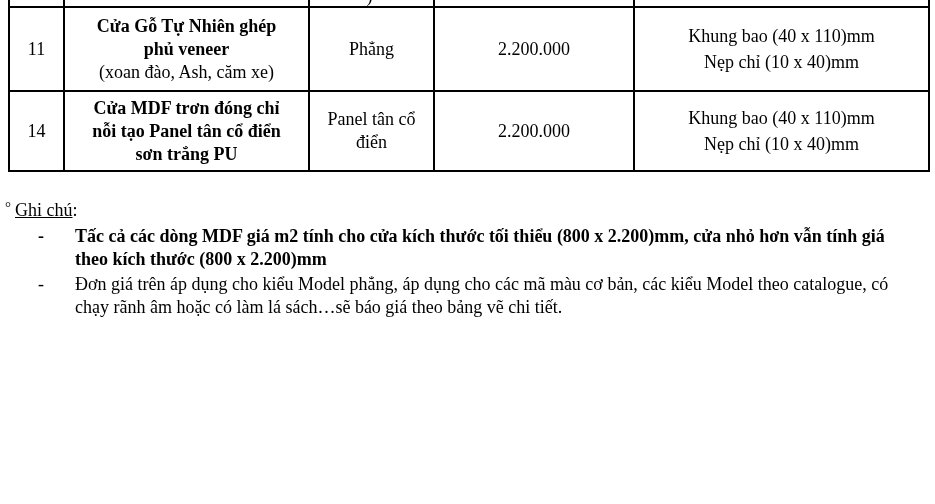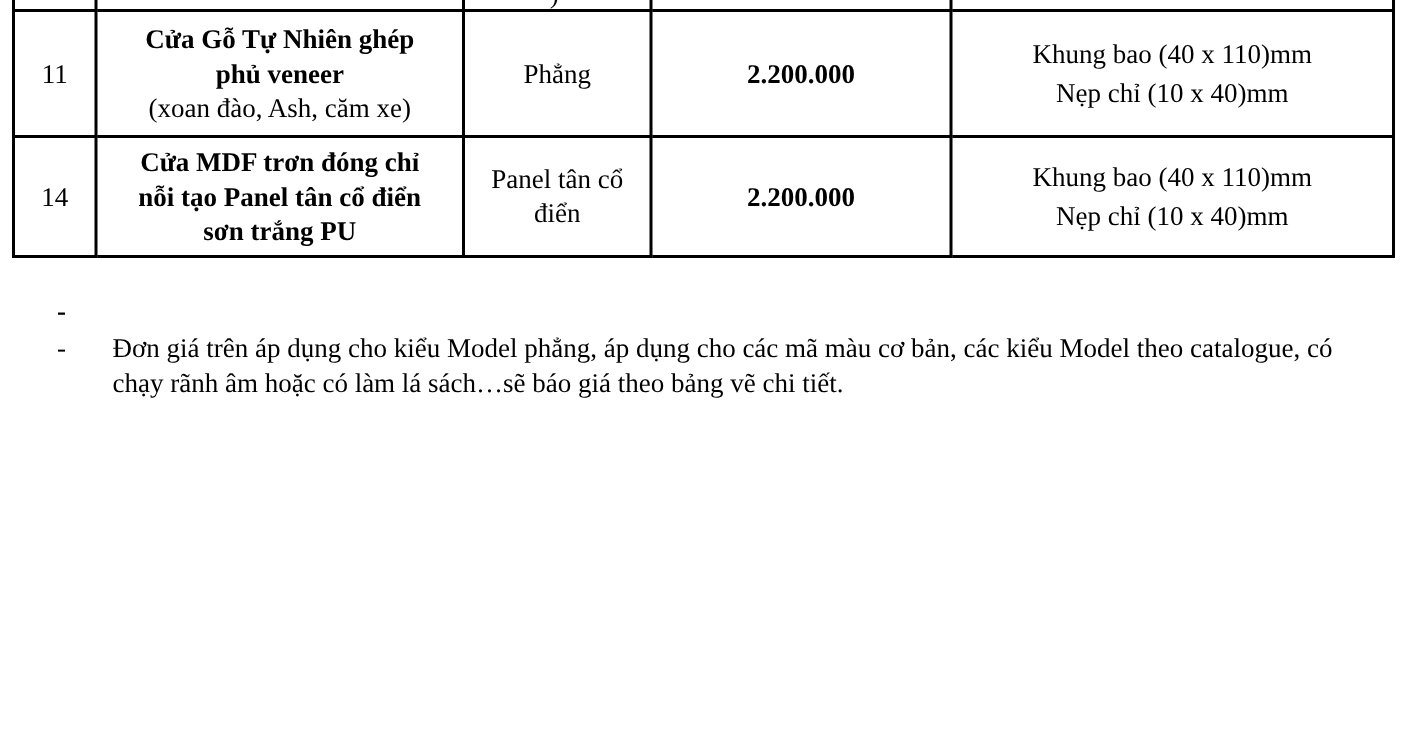--- a/index.html
+++ b/index.html
@@ -53,21 +53,21 @@
 
   tr.data-row-1 { height: 84px; }
   tr.data-row-2 { height: 80px; }
   tr.data-row-3 { height: 82px; }
   tr.data-row-4 { height: 80px; }
 
   td.no-cell    { font-weight: normal; }
   td.name-cell .nm   { font-weight: bold; line-height: 23px; }
   td.name-cell .note { font-weight: normal; line-height: 23px; }
   td.style-cell div  { line-height: 23px; }
-  td.price-cell { font-weight: bold; margin-left: 36px; }
+  td.price-cell { font-weight: normal; margin-left: 36px; }
   td.spec-cell div { line-height: 26px; }
 
   
   .notes {
     margin-top: 24px;
     margin-left: 5px;
   }
   .notes-title {
     font-size: 18px;
     line-height: 23px;
@@ -160,23 +160,27 @@
       <td class="price-cell"><span>2.200.000</span></td>
       <td class="spec-cell">
         <div>Khung bao (40 x 110)mm</div>
         <div>Nẹp chỉ (10 x 40)mm</div>
       </td>
     </tr>
   </tbody>
     </table>
 
   <div class="notes">
+    <div class="notes-title">
+      <span class="degree">°</span><span class="utext">Ghi chú</span><span>:</span>
+    </div>
     <ul class="note-list">
       <li class="bold">
         <span class="dash">-</span>
+        <span class="ntext">Tấc cả các dòng MDF giá m2 tính cho cửa kích thước tối thiểu (800 x 2.200)mm, cửa nhỏ hơn vẫn tính giá theo kích thước (800 x 2.200)mm</span>
       </li>
       <li>
         <span class="dash">-</span>
         <span class="ntext">Đơn giá trên áp dụng cho kiểu Model phẳng, áp dụng cho các mã màu cơ bản, các kiểu Model theo catalogue, có chạy rãnh âm hoặc có làm lá sách…sẽ báo giá theo bảng vẽ chi tiết.</span>
       </li>
     </ul>
   </div>
 
 </div>
 

